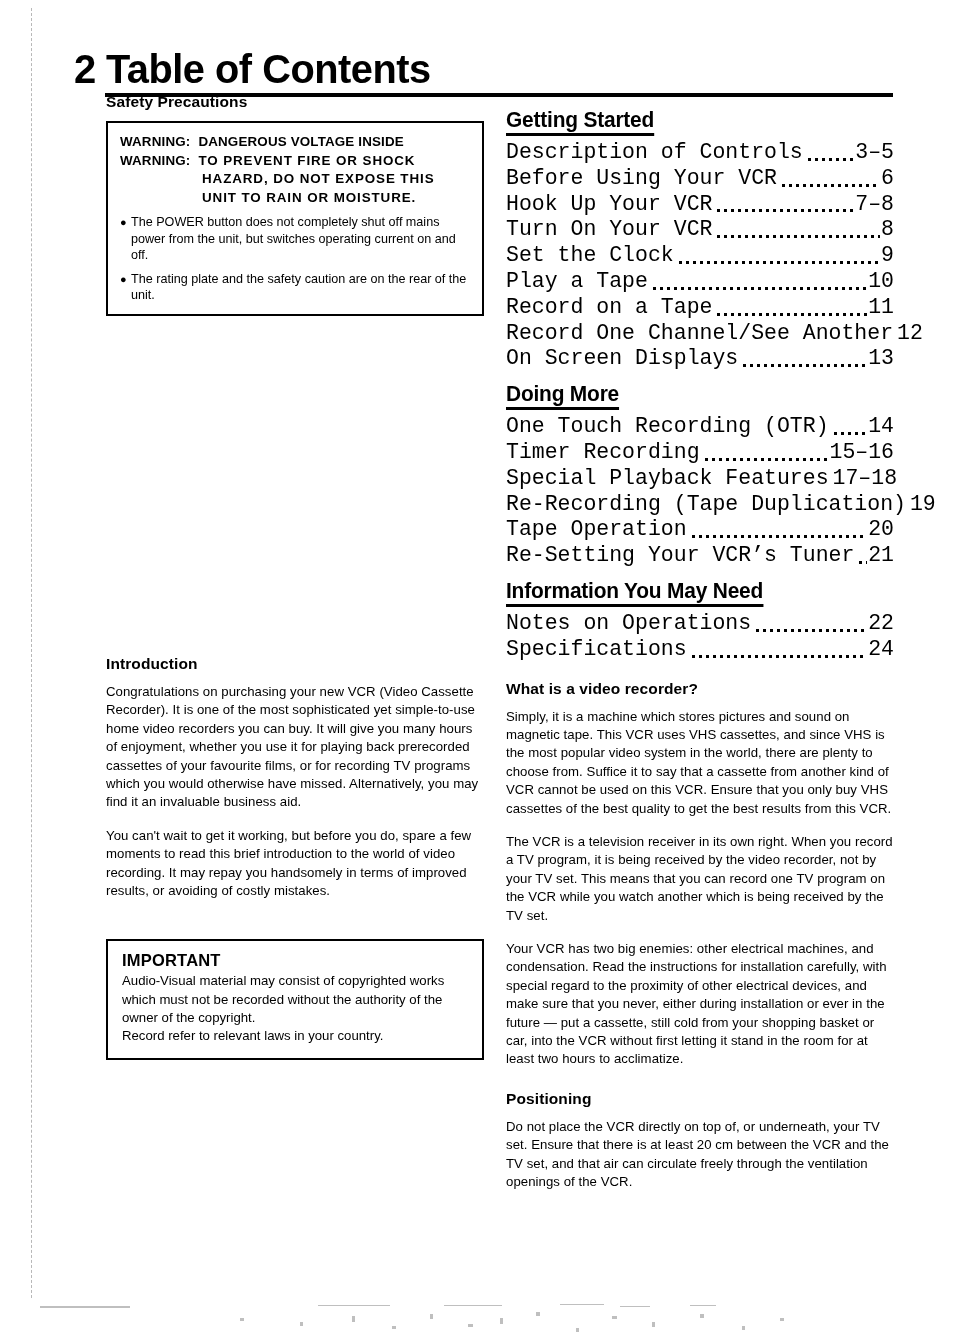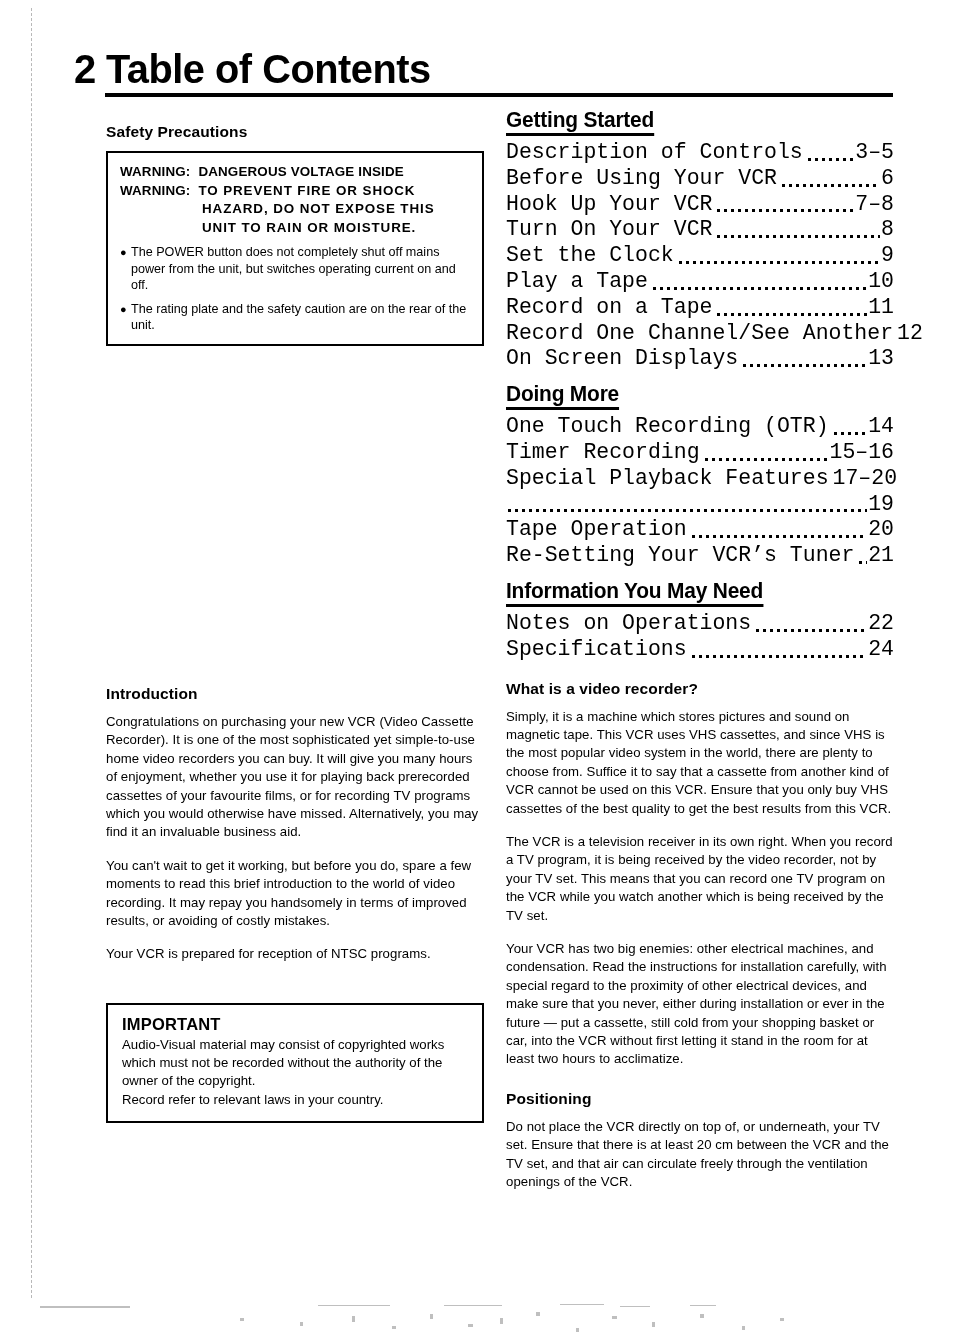--- a/index.html
+++ b/index.html
@@ -67,21 +67,21 @@
     top: 93px;
     width: 788px;
     height: 4px;
     background: #000;
   }
 
   
   .col-left {
     position: absolute;
     left: 106px;
-    top: 122px;
+    top: 92px;
     width: 378px;
   }
   .col-right {
     position: absolute;
     left: 506px;
     top: 106px;
     width: 388px;
   }
 
   
@@ -278,21 +278,20 @@
       <span class="bullet-dot">●</span>
       <span class="bullet-text">The rating plate and the safety caution are on the rear of the unit.</span>
     </div>
   </div>
 
   <div style="height:338px"></div>
 
   <div class="sans-head">Introduction</div>
   <p class="body-p">Congratulations on purchasing your new VCR (Video Cassette Recorder). It is one of the most sophisticated yet simple-to-use home video recorders you can buy. It will give you many hours of enjoyment, whether you use it for playing back prerecorded cassettes of your favourite films, or for recording TV programs which you would otherwise have missed. Alternatively, you may find it an invaluable business aid.</p>
   <p class="body-p">You can't wait to get it working, but before you do, spare a few moments to read this brief introduction to the world of video recording. It may repay you handsomely in terms of improved results, or avoiding of costly mistakes.</p>
-  <p class="body-p">Your VCR is prepared for reception of NTSC programs.</p>
 
   <div style="height:24px"></div>
 
   <div class="box important-box">
     <div class="important-title">IMPORTANT</div>
     <div class="important-text">Audio-Visual material may consist of copyrighted works which must not be recorded without the authority of the owner of the copyright.</div>
     <div class="important-text">Record refer to relevant laws in your country.</div>
   </div>
 
 </div>
@@ -361,23 +360,24 @@
         <span class="toc-page">14</span>
       </li>
       <li class="toc-item">
         <span class="toc-label">Timer Recording</span>
         <span class="toc-leader"></span>
         <span class="toc-page">15–16</span>
       </li>
       <li class="toc-item">
         <span class="toc-label">Special Playback Features</span>
         <span class="toc-leader"></span>
-        <span class="toc-page">17–20</span>
-      </li>
-      <li class="toc-item">
+        <span class="toc-page">17–18</span>
+      </li>
+      <li class="toc-item">
+        <span class="toc-label">Re-Recording (Tape Duplication)</span>
         <span class="toc-leader"></span>
         <span class="toc-page">19</span>
       </li>
       <li class="toc-item">
         <span class="toc-label">Tape Operation</span>
         <span class="toc-leader"></span>
         <span class="toc-page">20</span>
       </li>
       <li class="toc-item">
         <span class="toc-label">Re-Setting Your VCR’s Tuner</span>

